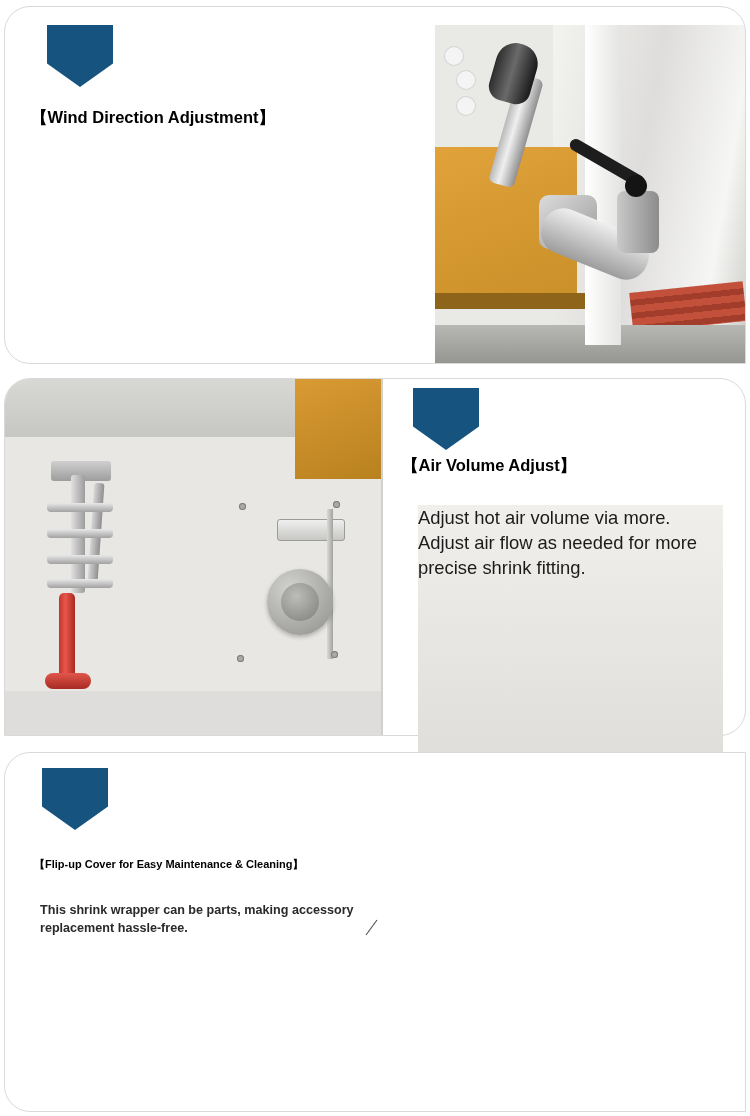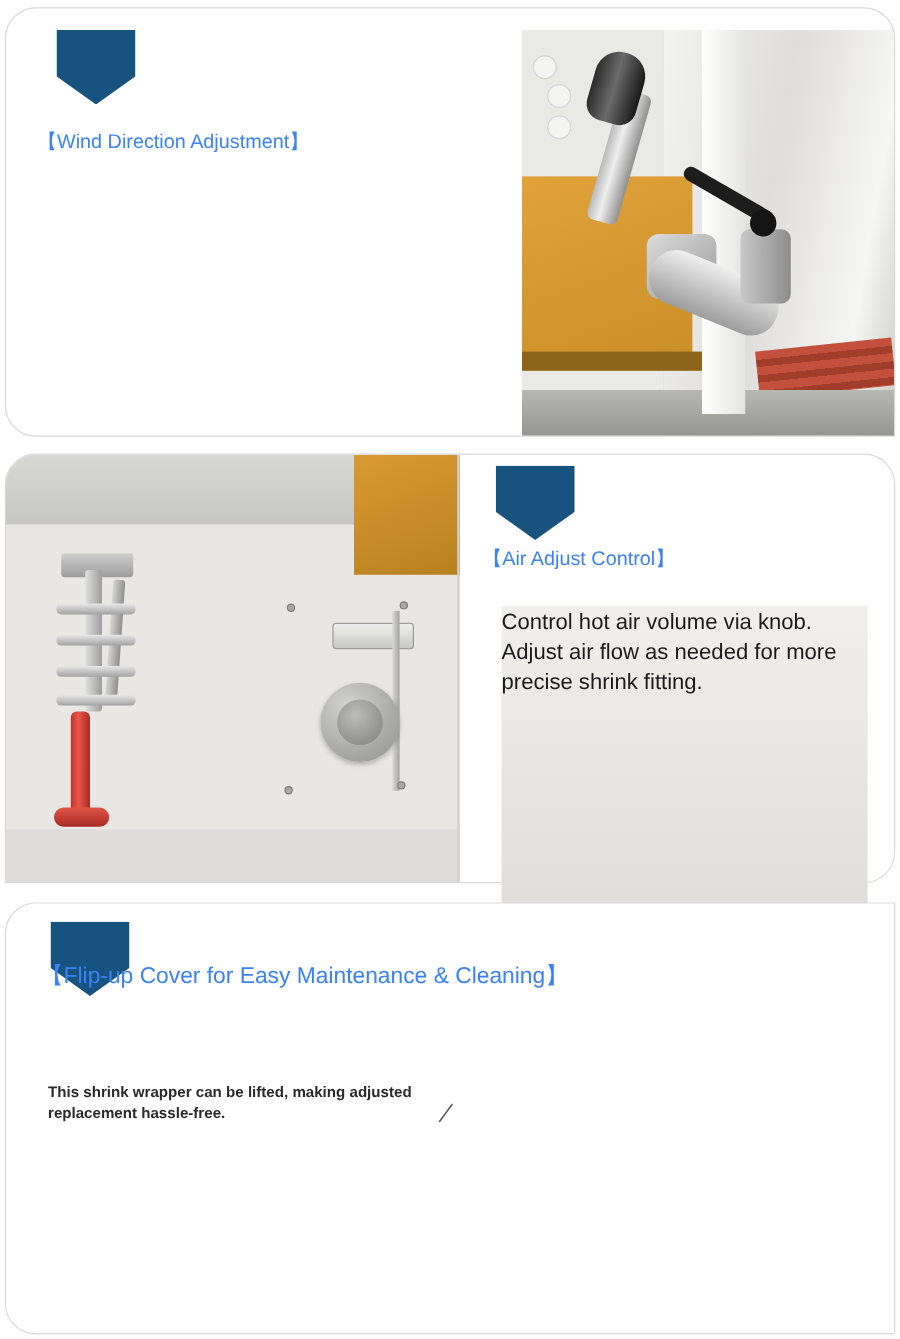--- a/index.html
+++ b/index.html
@@ -35,22 +35,22 @@
     position: absolute;
     width: 66px;
     height: 62px;
     background: #17537f;
     clip-path: polygon(0 0, 100% 0, 100% 62%, 50% 100%, 0 62%);
   }
 
   
   .heading {
     position: absolute;
-    font-weight: normal;
-    color: #3b82f6;
+    font-weight: bold;
+    color: #000000;
     letter-spacing: 0px;
   }
   .body-text {
     position: absolute;
     color: #2a2a2a;
     line-height: 1.42;
   }
 
   
   .photo {
@@ -137,21 +137,21 @@
   .c2-rod { position:absolute; left:322px; top:130px; width:6px; height:150px;
             background:linear-gradient(90deg,#d9d9d6,#a3a3a0); }
   .c2-divider { position:absolute; left:376px; top:0; width:2px; height:358px; background:#d0d0cd; }
 
   .c2-marker { left: 413px; top: 388px; }
   .c2-heading { left: 402px; top: 455px; font-size: 16.5px; }
   .c2-body   { left: 418px; top: 505px; width: 305px; font-size: 18.4px; color:#1b1b1b; line-height:1.36; }
 
   
   .c3-marker { left: 42px; top: 768px; }
-  .c3-heading { left: 34px; top: 800px; font-size: 19px; }
+  .c3-heading { left: 34px; top: 857px; font-size: 11px; }
   .c3-body-1 { left: 40px; top: 902px; width: 340px; font-size: 12.6px; font-weight:bold; }
   .c3-body-2 { left: 40px; top: 945px; width: 350px; font-size: 13px; font-weight:bold; }
 
   .c3-curve-mark { position:absolute; left:365px; top:918px; width:14px; height:18px; }
 </style>
 </head>
 <body>
 
 <div class="page">
 
@@ -207,33 +207,33 @@
       <div class="c2-screw c2-s1"></div>
       <div class="c2-screw c2-s2"></div>
       <div class="c2-screw c2-s3"></div>
       <div class="c2-screw c2-s4"></div>
       <div class="c2-divider"></div>
     </div>
   </div>
 
   <div class="marker c2-marker"></div>
 
-  <div class="heading c2-heading">【Air Adjust Control】</div>
-
-  <div class="body-text c2-body">Control hot air volume via knob. Adjust air flow as needed for more precise shrink fitting.</div>
+  <div class="heading c2-heading">【Air Volume Adjust】</div>
+
+  <div class="body-text c2-body">Adjust hot air volume via more. Adjust air flow as needed for more precise shrink fitting.</div>
 
   <div class="card card-3">
 
     
   </div>
 
   <div class="marker c3-marker"></div>
 
   <div class="heading c3-heading">【Flip-up Cover for Easy Maintenance &amp; Cleaning】</div>
 
-  <div class="body-text c3-body-1">This shrink wrapper can be lifted, making adjusted replacement hassle-free.</div>
+  <div class="body-text c3-body-1">This shrink wrapper can be parts, making accessory replacement hassle-free.</div>
 
 
   <svg class="c3-curve-mark" viewBox="0 0 14 18">
     <path d="M1 17 L12 2" stroke="#555" stroke-width="1.2" fill="none"></path>
   </svg>
 
 </div>
 
 </body></html>

